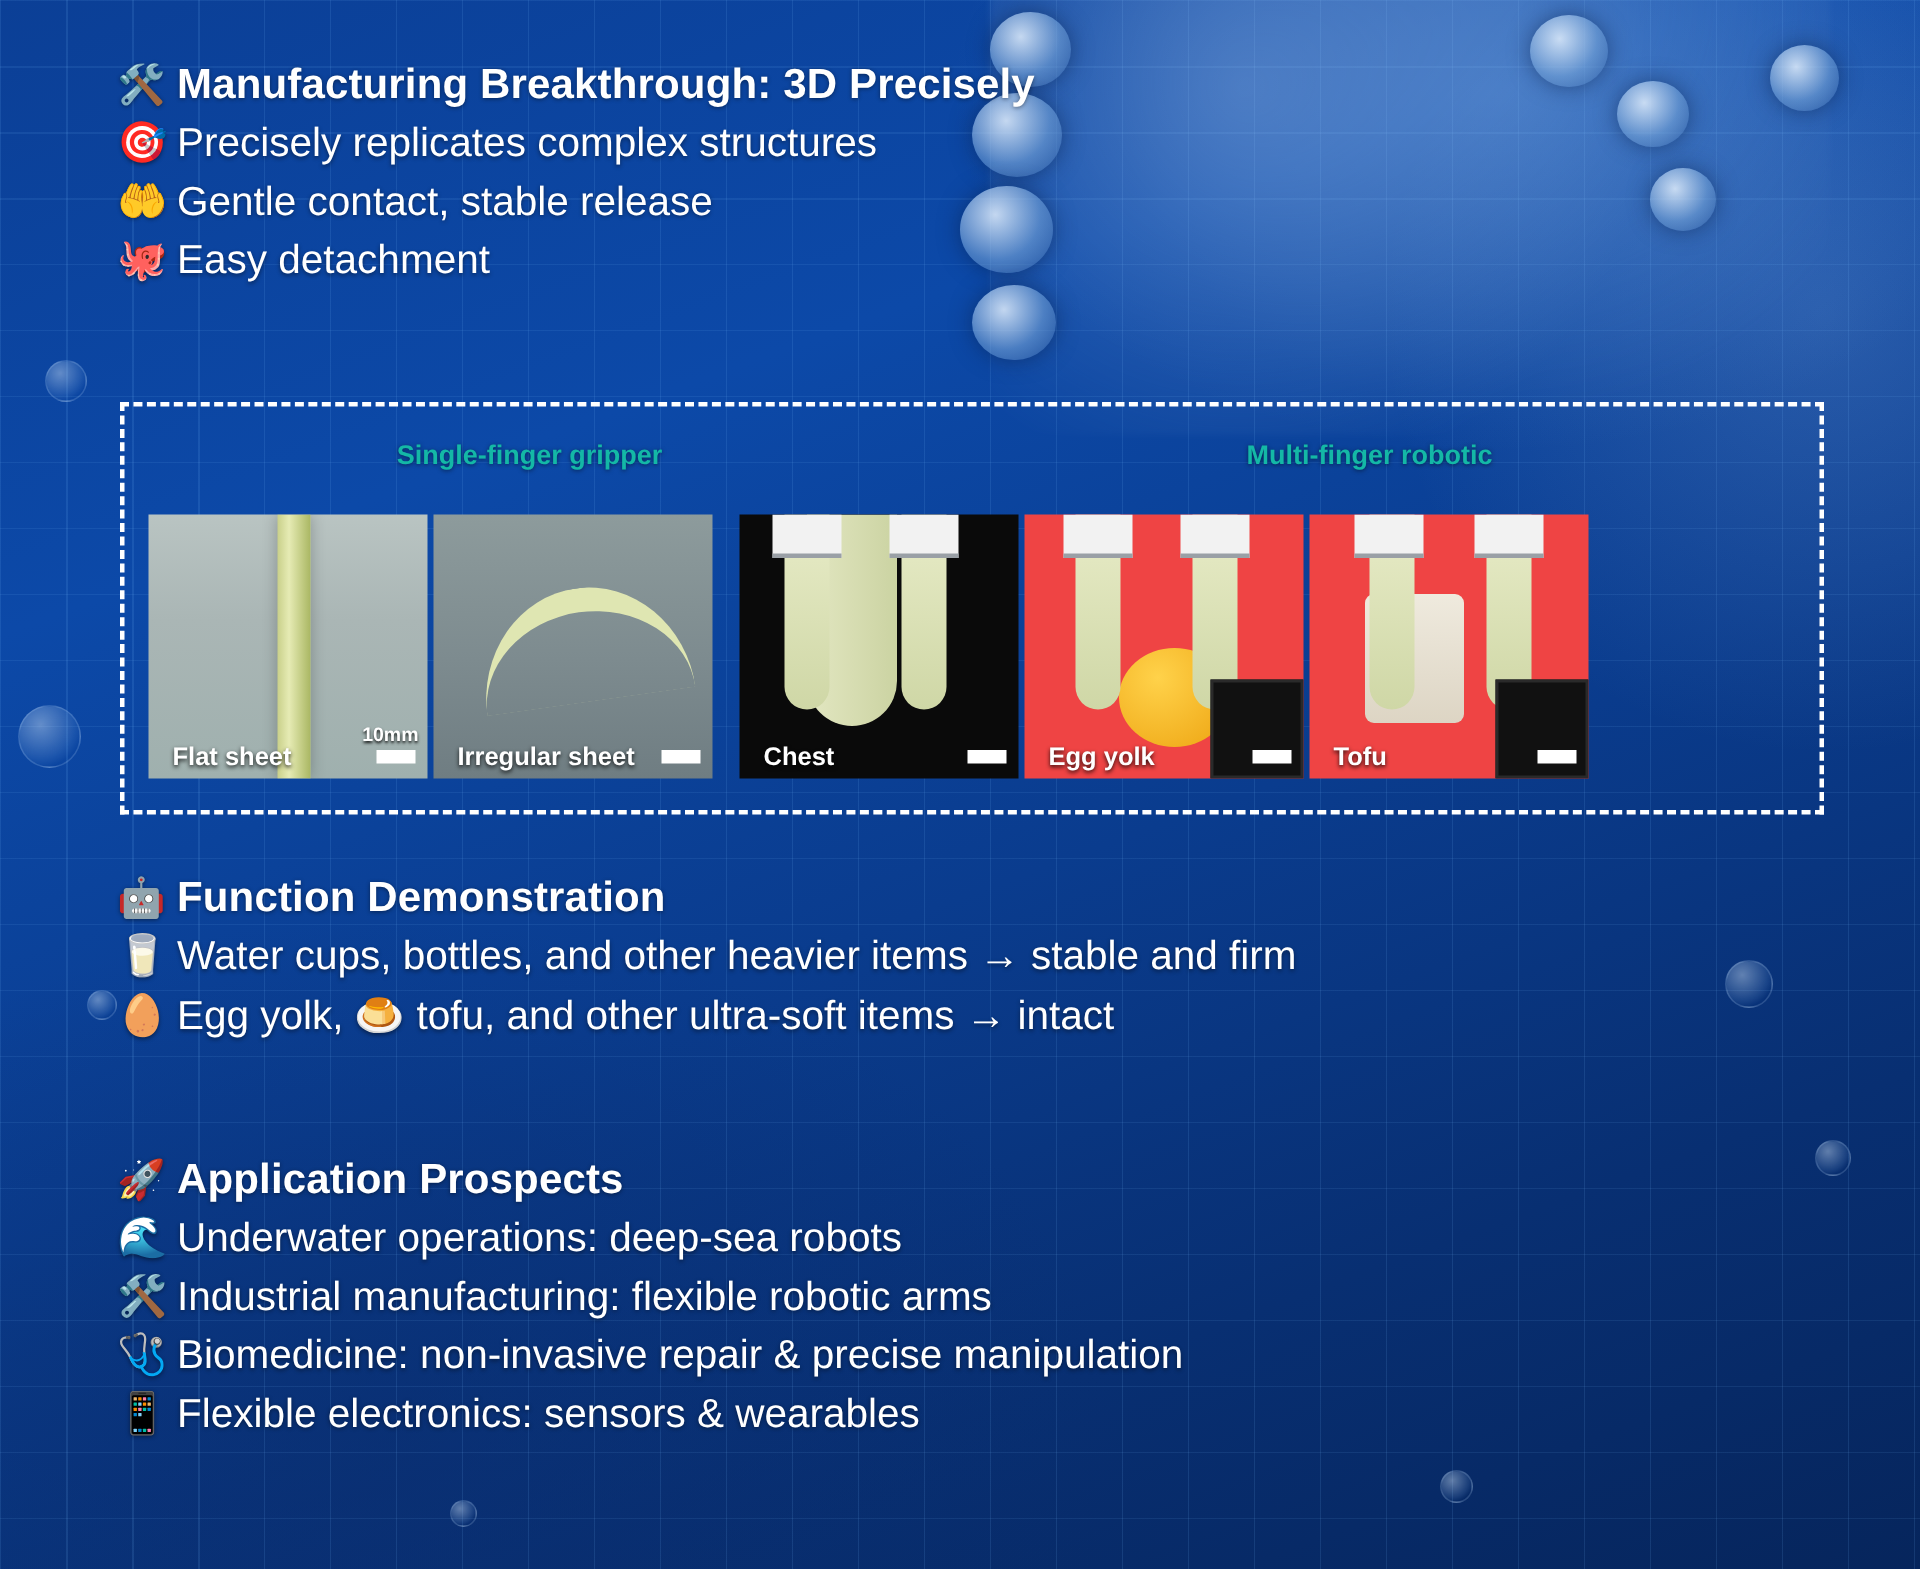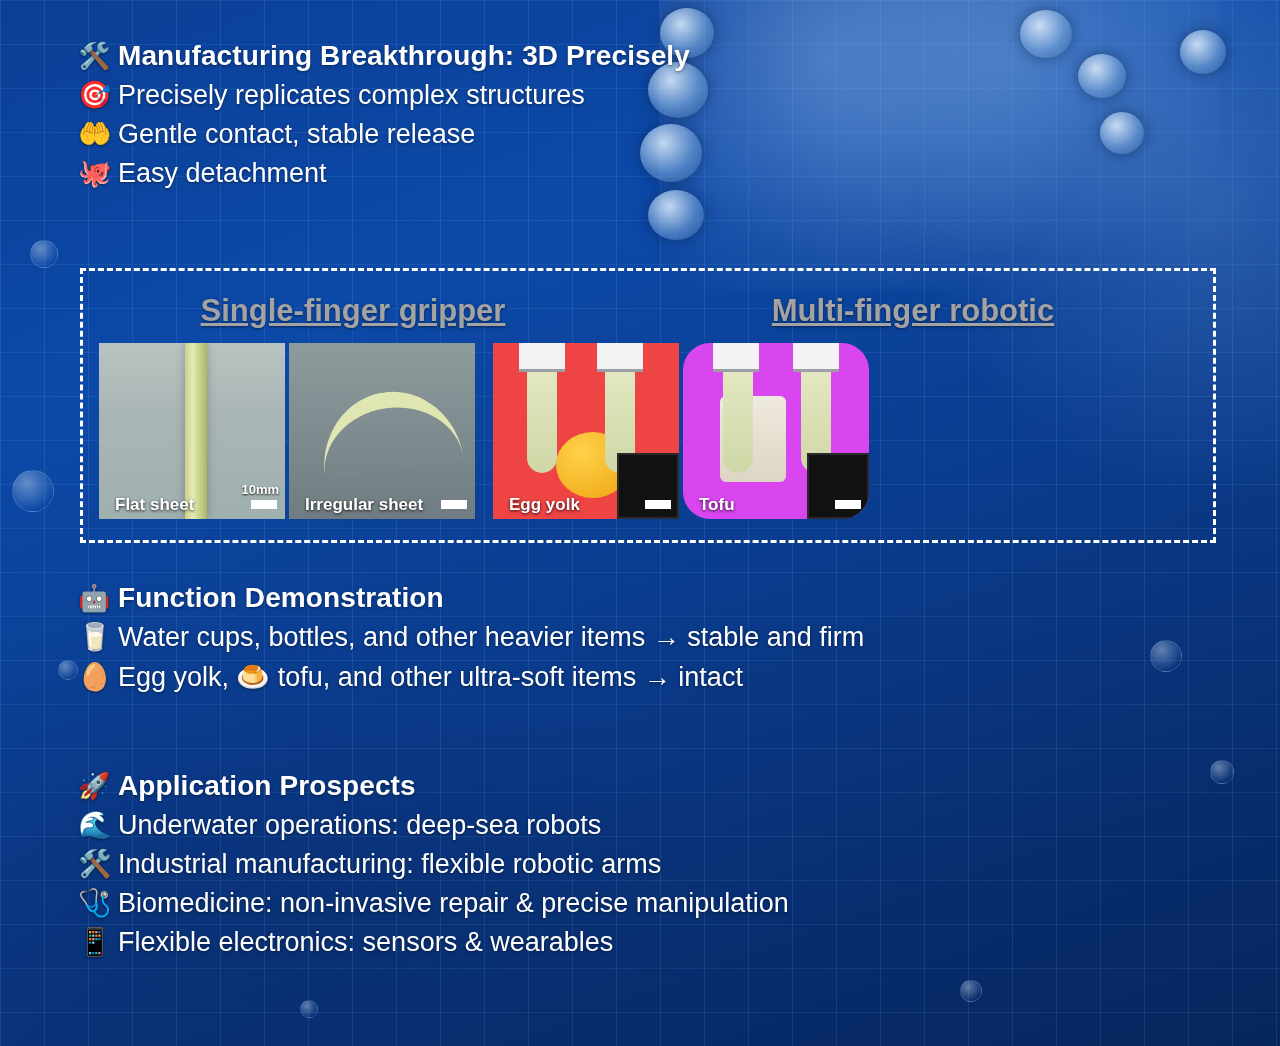--- a/index.html
+++ b/index.html
@@ -101,25 +101,24 @@
     height: 275px;
     border: 3px dashed #ffffff;
     box-sizing: border-box;
   }
   .fig-title-row {
     position: absolute;
     top: 22px;
     left: 0;
     width: 100%;
     display: flex;
-    color: #a3a3a3;
-    font-size: 31px;
+    color: #14b8a6;
+    font-size: 18px;
     font-weight: bold;
     text-shadow: 0 1px 3px rgba(0,0,0,0.5);
-    text-decoration: underline;
   }
   #fig-title-single { width: 540px; text-align: center; }
   #fig-title-multi  { width: 580px; text-align: center; }
 
   .panels {
     position: absolute;
     top: 72px;
     left: 16px;
     display: flex;
     gap: 4px;
@@ -201,21 +200,21 @@
     background: linear-gradient(to right,#e3e7c2,#cbd3a2);
     border-radius: 0 0 40px 40px;
   }
   .p-egg { background: #ef4444; }
   .p-egg:after {
     content:"";
     position:absolute; left:34%; bottom:12%; width:74px; height:66px;
     border-radius: 50%;
     background: radial-gradient(circle at 35% 30%, #ffd24a, #eda310);
   }
-  .p-tofu { background: #d946ef; border-radius: 27px; }
+  .p-tofu { background: #ef4444; }
   .p-tofu:after {
     content:"";
     position:absolute; left:20%; top:30%; width:66px; height:86px;
     background: linear-gradient(to bottom,#efeade,#ddd5c4);
     border-radius: 6px;
   }
   .finger-strip {
     position: absolute;
     top: 0;
     width: 30px;
@@ -308,20 +307,28 @@
       </div>
 
       <div class="panel p-irr">
         <div class="scalebar"></div>
         <div class="caption">Irregular sheet</div>
       </div>
 
 
       <div class="gap"></div>
 
+      <div class="panel p-chest">
+        <div class="finger-strip" style="left:30px;"></div>
+        <div class="finger-strip" style="left:108px;"></div>
+        <div class="clamp" style="left:22px; width:46px;"></div>
+        <div class="clamp" style="left:100px; width:46px;"></div>
+        <div class="scalebar"></div>
+        <div class="caption">Chest</div>
+      </div>
 
       <div class="panel p-egg">
         <div class="finger-strip" style="left:34px;"></div>
         <div class="finger-strip" style="left:112px;"></div>
         <div class="clamp" style="left:26px; width:46px;"></div>
         <div class="clamp" style="left:104px; width:46px;"></div>
         <div class="inset-box"></div>
         <div class="scalebar"></div>
         <div class="caption">Egg yolk</div>
       </div>

